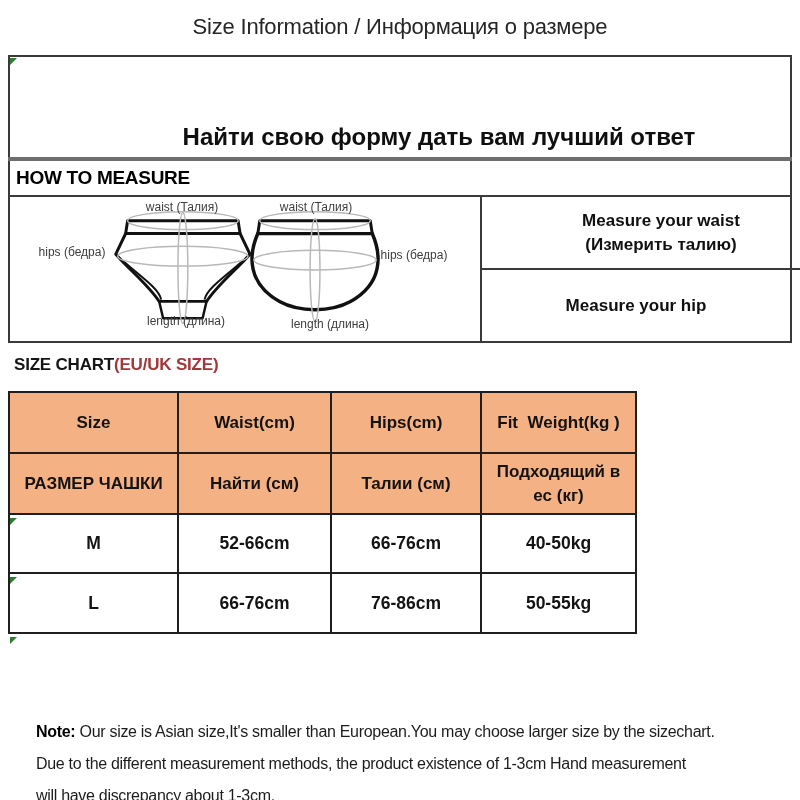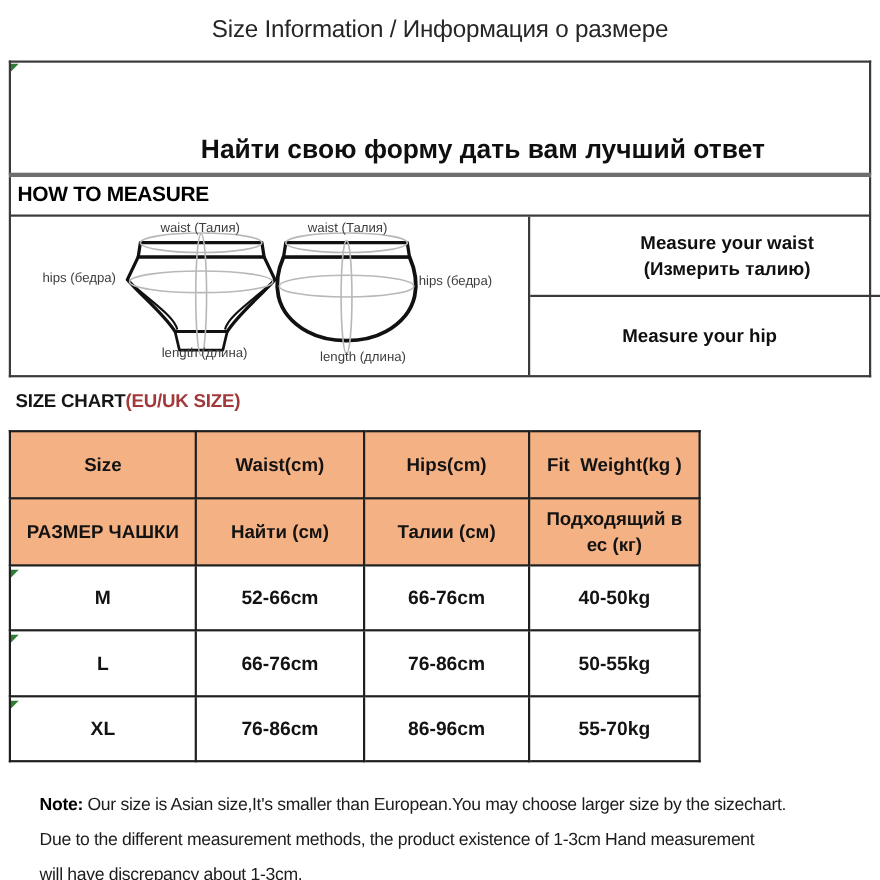--- a/index.html
+++ b/index.html
@@ -136,26 +136,20 @@
       <td>52-66cm</td>
       <td>66-76cm</td>
       <td>40-50kg</td>
     </tr>
     <tr class="drow" style="height:60px">
       <td>L</td>
       <td>66-76cm</td>
       <td>76-86cm</td>
       <td>50-55kg</td>
     </tr>
-    <tr class="drow" style="height:59px">
-      <td>XL</td>
-      <td>76-86cm</td>
-      <td>86-96cm</td>
-      <td>55-70kg</td>
-    </tr>
   </tbody>
     </table>
 
   <div class="corner-mark" style="left:10px;top:58px"></div>
   <div class="corner-mark" style="left:10px;top:518px"></div>
   <div class="corner-mark" style="left:10px;top:577px"></div>
   <div class="corner-mark" style="left:10px;top:637px"></div>
 
   <p class="note"><span class="note-label">Note:</span> <span>Our size is Asian size,It's smaller than European.You may choose larger size by the sizechart.</span><br><span>Due to the different measurement methods, the product existence of 1-3cm Hand measurement</span><br><span>will have discrepancy about 1-3cm.</span></p>
 

